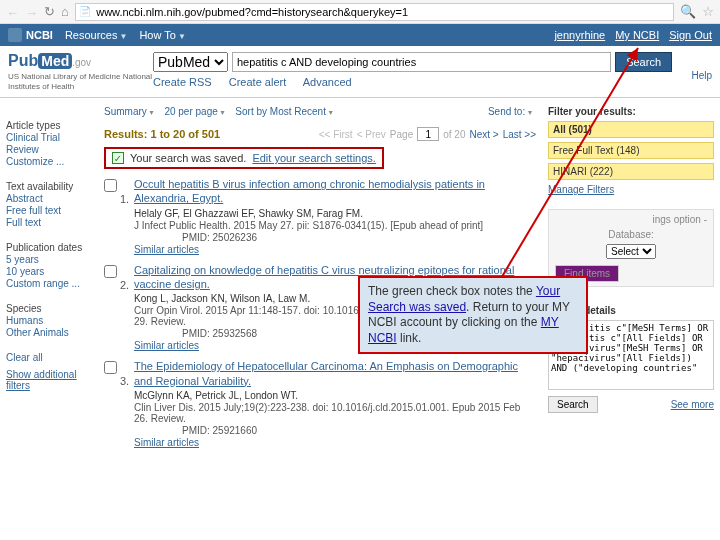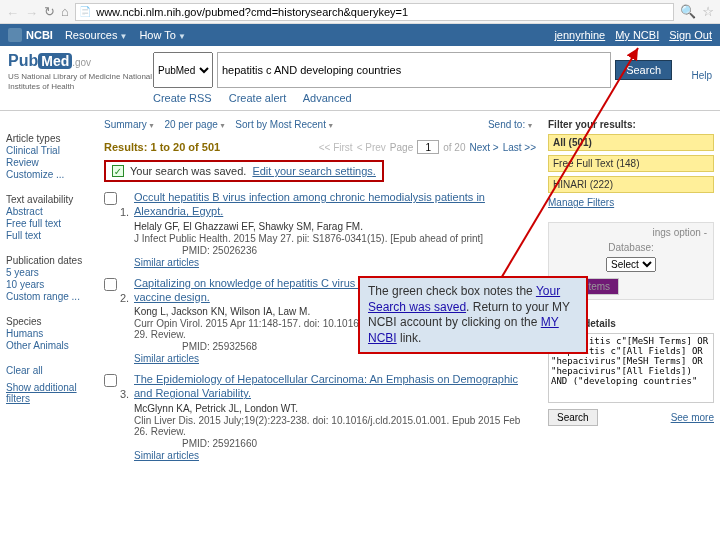--- a/index.html
+++ b/index.html
@@ -25,22 +25,22 @@
 
   
   .search-header { display: flex; padding: 6px 8px 2px 8px; align-items: flex-start; }
   .logo-col { width: 145px; }
   .logo-col .pm-logo { font-size: 16px; font-weight: bold; color: #336699; }
   .logo-col .pm-logo .med { color:#fff; background:#336699; border-radius:4px; padding:0 3px; font-size:14px;}
   .logo-col .pm-logo .gov { color:#999; font-size:10px; font-weight:normal;}
   .logo-col .subtitle { font-size: 8px; color: #666; line-height: 1.2; margin-top:2px;}
   .search-col { flex: 1; }
   .search-row { display: flex; align-items: center; gap: 4px; }
-  .search-row select { font-size: 10px; height: 36px; }
-  .search-row input.query { flex: 1; height: 36px; border: 1px solid #aaa; padding: 0 4px; font-size: 11px; }
+  .search-row select { font-size: 14px; height: 20px; }
+  .search-row input.query { flex: 1; height: 20px; border: 1px solid #aaa; padding: 0 4px; font-size: 11px; }
   .btn-search { background: #2e5e8d; color: #fff; border: 1px solid #1d3a55; height: 20px; padding: 0 10px; font-size: 11px; cursor: pointer; }
   .search-sub { margin-top: 4px; color: #336699; }
   .search-sub span { margin-right: 14px; cursor: pointer; font-size:11px;}
   .help-col { width: 40px; text-align: right; color: #336699; font-size: 10px; padding-top:18px; cursor:pointer;}
 
   .thin-rule { border-top: 1px solid #ccc; margin: 4px 0 0 0; }
 
   
   .main { display: flex; }
   .left-filters { width: 100px; padding: 8px 6px; font-size: 10px; color: #555; }

